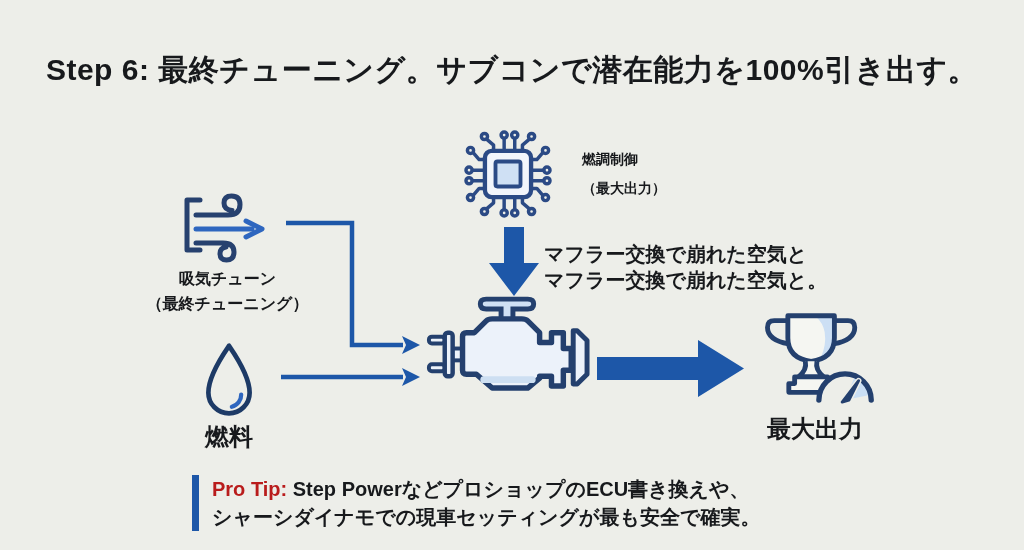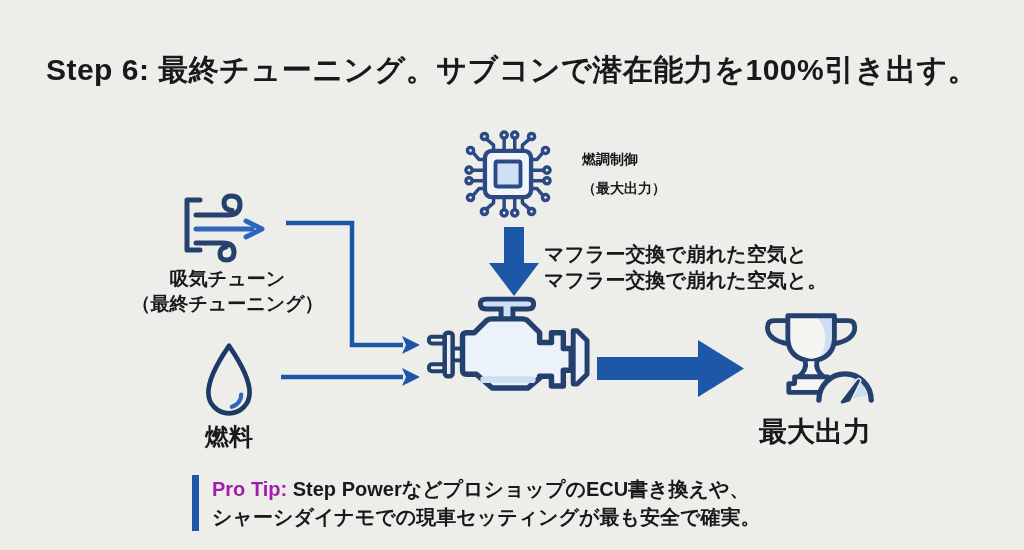--- a/index.html
+++ b/index.html
@@ -14,27 +14,27 @@
   .abs{position:absolute;}
   .title{
     top:50px;left:0;width:100%;
     text-align:center;
     font-size:30px;font-weight:800;
     letter-spacing:.5px;
   }
   .lbl{font-weight:700;}
   .chip-label{left:582px;top:145px;font-size:14px;line-height:29px;}
   .note{left:544px;top:241px;font-size:20px;line-height:26px;}
-  .intake-label{left:105px;top:266px;width:245px;text-align:center;font-size:19px;line-height:25px;}
+  .intake-label{left:105px;top:266px;width:245px;text-align:center;font-size:16px;line-height:25px;}
   .fuel-label{left:167px;top:421px;width:124px;text-align:center;font-size:24px;}
-  .output-label{left:751px;top:413px;width:128px;text-align:center;font-size:28px;}
+  .output-label{left:751px;top:413px;width:128px;text-align:center;font-size:24px;}
   .protip{left:192px;top:475px;display:flex;align-items:stretch;}
   .protip-bar{width:7px;background:#1d57a8;margin-right:13px;}
   .protip-text{font-size:20px;font-weight:700;line-height:28px;}
-  .red{color:#a21caf;margin-top:32px;}
+  .red{color:#b91c1c;margin-top:32px;}
   svg{display:block;}
   .overlay{left:0;top:0;pointer-events:none;}
 </style>
 </head>
 <body>
 
 <div class="canvas">
 
   <div class="abs title">Step 6: 最終チューニング。サブコンで潜在能力を100%引き出す。</div>
 

